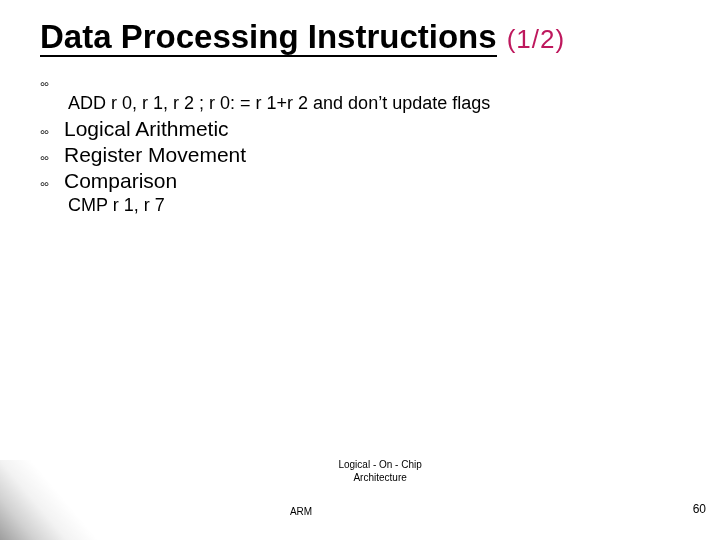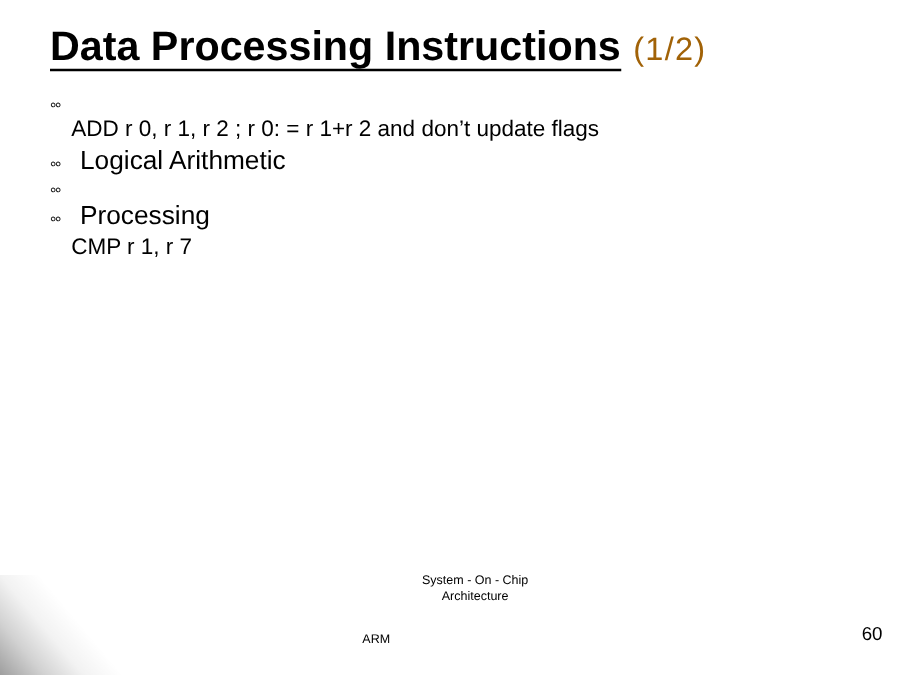--- a/index.html
+++ b/index.html
@@ -35,21 +35,21 @@
     letter-spacing: 0px;
     border-bottom: 2.5px solid #000;
     padding-bottom: 0;
     line-height: 1.05;
     display: inline-block;
   }
   .title-sub {
     font-family: Verdana, Geneva, sans-serif;
     font-weight: 400;
     font-size: 26px;
-    color: #a16207;
+    color: #be185d;
     letter-spacing: 1px;
   }
   .content {
     margin-left: 0;
   }
   .item {
     margin-bottom: 2px;
   }
   .l1 {
     display: flex;
@@ -62,21 +62,21 @@
     font-size: 14px;
     margin-right: 10px;
     position: relative;
     top: -3px;
     letter-spacing: -3px;
     display: inline-block;
     min-width: 14px;
   }
   .l2 {
     font-size: 18px;
-    margin-left: 17px;
+    margin-left: 28px;
     line-height: 1.35;
   }
   .l2b {
     font-size: 18px;
     margin-left: 40px;
     line-height: 1.35;
   }
   .footer {
     position: absolute;
     bottom: 24px;
@@ -103,21 +103,21 @@
   .footer-arm {
     font-size: 10px;
     position: relative;
     top: 1px;
     margin-top: 46px;
   }
   .slide-num {
     position: absolute;
     right: 14px;
     bottom: 0;
-    font-size: 15px;
+    font-size: 12px;
   }
   .corner-shadow {
     position: absolute;
     left: 0;
     bottom: 0;
     width: 130px;
     height: 80px;
     pointer-events: none;
     background: linear-gradient(50deg,
       rgba(0,0,0,0.38) 0%,
@@ -148,36 +148,37 @@
     <div class="item">
       <div class="l1">
         <span class="bullet">｡｡</span>
         <span>Logical Arithmetic</span>
       </div>
     </div>
 
     <div class="item">
       <div class="l1">
         <span class="bullet">｡｡</span>
+        <span>Register Movement</span>
       </div>
     </div>
 
     <div class="item">
       <div class="l1">
         <span class="bullet">｡｡</span>
-        <span>Processing</span>
+        <span>Comparison</span>
       </div>
       <div class="l2">CMP r 1, r 7</div>
     </div>
 
   </div>
 
   <div class="footer">
     <div class="footer-center">
       <span class="footer-arm">ARM</span>
-      <span class="footer-arch">System - On - Chip Architecture</span>
+      <span class="footer-arch">Logical - On - Chip Architecture</span>
     </div>
     <span class="slide-num">60</span>
   </div>
 
   <div class="corner-shadow"></div>
 
 </div>
 
 </body></html>

